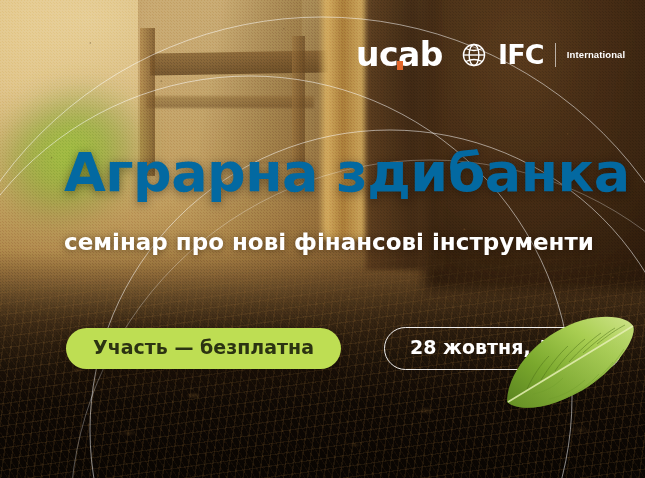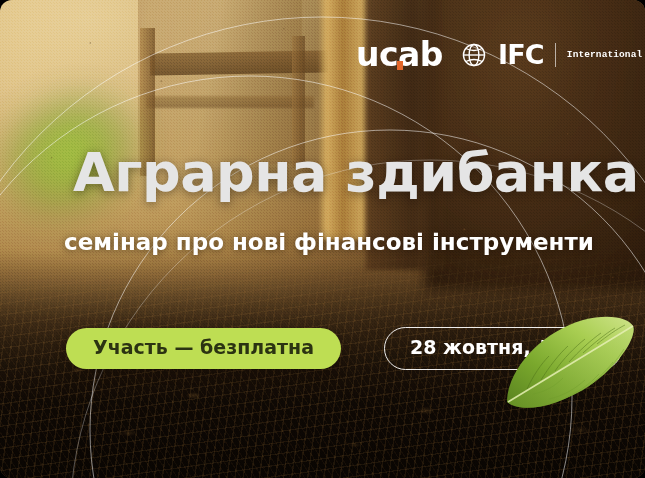--- a/index.html
+++ b/index.html
@@ -4,21 +4,20 @@
 <style>
   * { margin:0; padding:0; box-sizing:border-box; }
   html,body { width:645px; height:478px; overflow:hidden; background:#000; }
   body { font-family:"Liberation Sans", sans-serif; }
 
   #banner {
     position:relative;
     width:645px; height:478px;
     overflow:hidden;
     isolation:isolate;
-    border-radius:12px;
   }
 
   
   .bg-base{
     position:absolute; inset:0;
     background:
       
       linear-gradient(to bottom,
         rgba(0,0,0,0) 52%,
         rgba(24,14,6,0.55) 70%,
@@ -183,33 +182,32 @@
   .ifc-mark{ width:26px; height:26px; display:block; }
   .ifc-word{
     font-size:27px; font-weight:700; color:#fff;
     letter-spacing:-0.8px; line-height:1;
     font-family:"DejaVu Sans", sans-serif;
   }
   .ifc-div{ width:1px; height:24px; background:rgba(255,255,255,0.62); }
   .ifc-sub{
     font-size:9.5px; font-weight:700; color:#fff; line-height:1.18;
     letter-spacing:0.1px;
-    font-family:Liberation Mono, monospace;
+    font-family:Liberation Sans, sans-serif;
   }
 
   
   .headline{
     position:absolute; left:64px; top:146px;
     font-family:"DejaVu Sans", sans-serif;
     font-size:54px; font-weight:700; line-height:1;
-    color:#e5e5e5;
+    color:#0369a1;
     letter-spacing:-0.5px;
     text-shadow:0 2px 10px rgba(20,10,0,0.45);
     white-space:nowrap;
-    margin-left:9px;
   }
   .subtitle{
     position:absolute; left:64px; top:228px;
     font-family:"DejaVu Sans", sans-serif;
     font-size:23px; font-weight:700; line-height:1.28;
     color:#ffffff;
     text-shadow:0 1px 7px rgba(25,12,0,0.55);
     white-space:nowrap;
   }
   .subtitle span{ display:block; }

